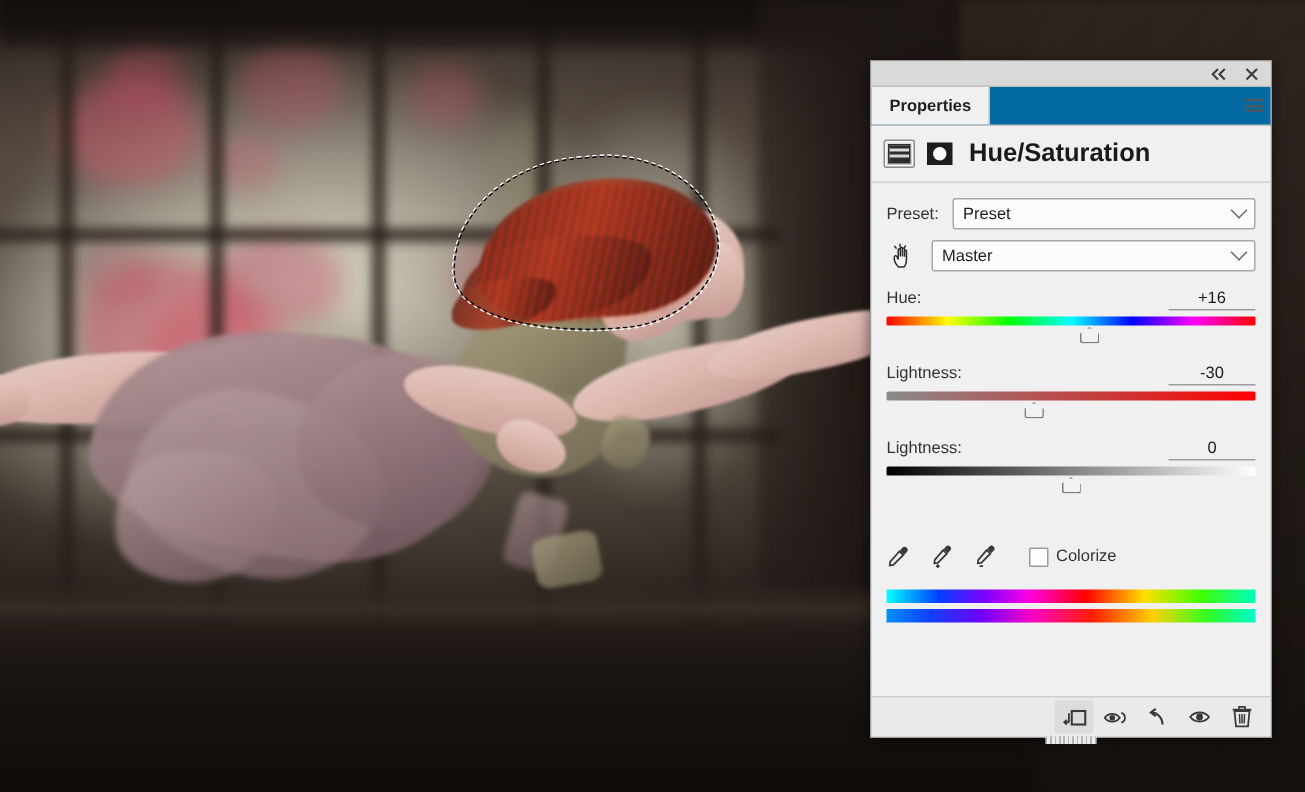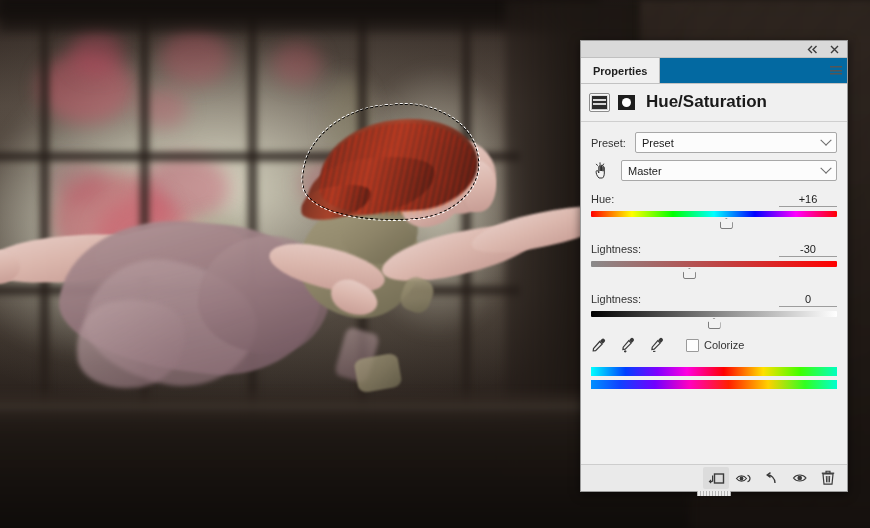--- a/index.html
+++ b/index.html
@@ -386,21 +386,21 @@
     border: 1px solid #7d7d7d;
     clip-path: polygon(50% 0%, 100% 42%, 100% 100%, 0% 100%, 0% 42%);
     border-radius: 2px;
   }
 
   
   .eye-row {
     display: flex;
     align-items: center;
     padding: 0 10px;
-    margin-top: 6px;
+    margin-top: 32px;
     gap: 13px;
   }
   .eyedropper { width: 16px; height: 16px; cursor: pointer; }
   .colorize-wrap {
     display: flex; align-items: center; gap: 5px;
     margin-left: 8px; cursor: pointer;
   }
   .checkbox {
     width: 11px; height: 11px;
     border: 1px solid #9a9a9a;

